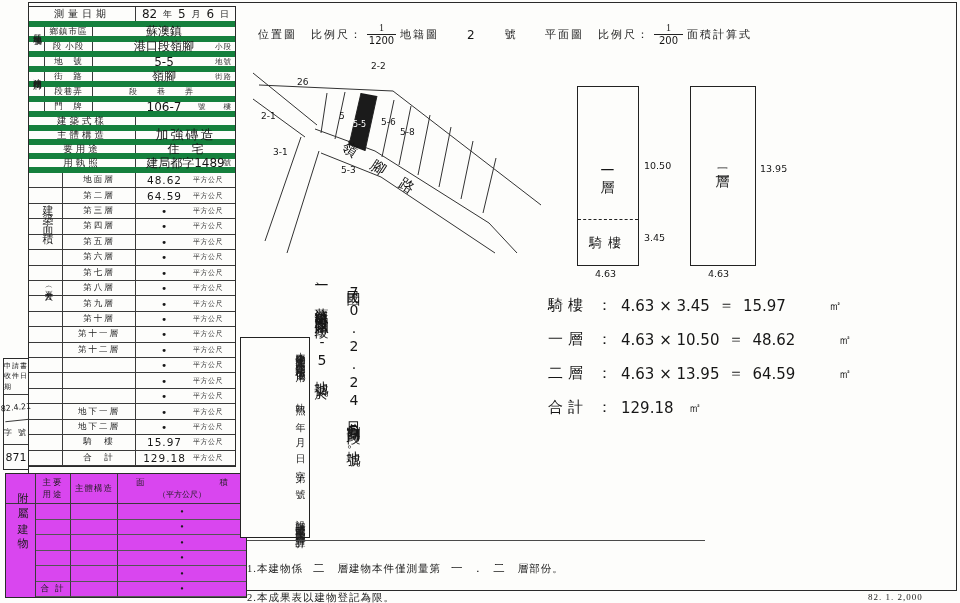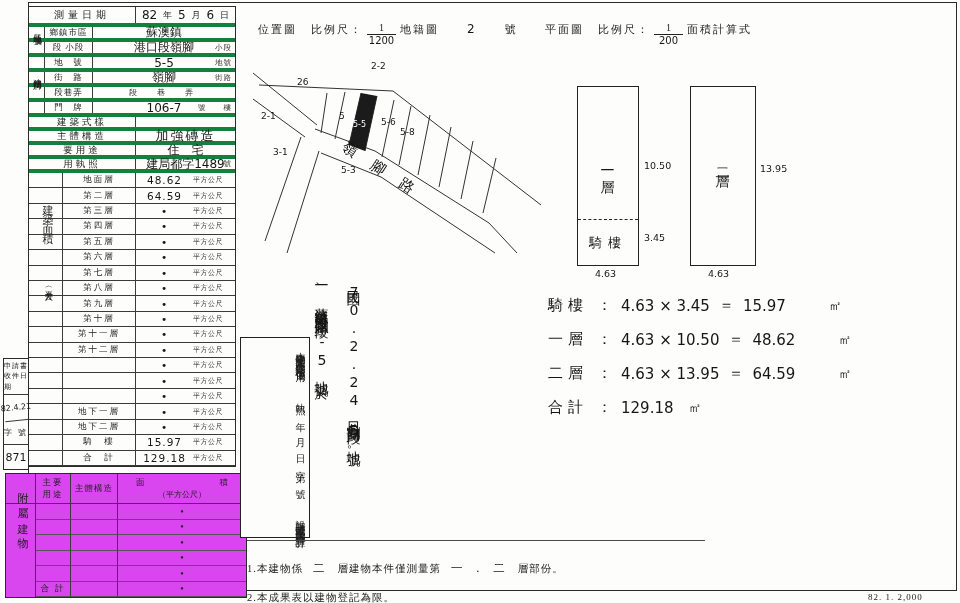--- a/index.html
+++ b/index.html
@@ -5,21 +5,21 @@
   html,body{margin:0;padding:0;background:#e8e8e4;}
   *{box-sizing:border-box;}
   .sheet{position:relative;width:960px;height:603px;background:#fdfdfb;overflow:hidden;
          font-family:"Liberation Serif","DejaVu Serif",serif;color:#1c1c1c;}
   .hand{font-family:"DejaVu Sans","Liberation Sans",sans-serif;color:#161616;}
   .border-main{position:absolute;left:28px;top:2px;width:929px;height:589px;border:1.5px solid #2a2a2a;}
 
   
   .form{position:absolute;left:28px;top:6px;width:208px;height:461px;border:1px solid #2b2b2b;
         display:flex;flex-direction:column;background:#fdfdfb;}
-  .r{display:flex;border-bottom:4px solid #15803d;min-height:0;}
+  .r{display:flex;border-bottom:6px solid #15803d;min-height:0;}
   .r:last-child{border-bottom:none;}
   .c{display:flex;align-items:center;justify-content:center;}
   .c-dlabel{width:107px;border-right:1px solid #3a3a3a;font-size:10px;letter-spacing:4px;}
   .dv{flex:1;display:flex;align-items:center;justify-content:space-evenly;}
   .dv .hv{font-size:12px;}
   .dv .pu{font-size:9px;}
   .c-glabel{width:16px;border-right:1px solid #3a3a3a;}
   .c-slabel{width:48px;border-right:1px solid #3a3a3a;font-size:8.5px;letter-spacing:1px;}
   .c-val{flex:1;position:relative;display:flex;align-items:center;justify-content:center;font-size:12px;}
   .sfx{position:absolute;right:3px;font-size:7.5px;letter-spacing:1px;color:#333;}
@@ -60,21 +60,21 @@
   .a-area .t1{display:flex;justify-content:space-between;padding:0 18px;}
   .a-area .t2{text-align:center;font-size:8px;}
   .arow{flex:1;display:flex;}
   .arow .a-usage,.arow .a-struct{border-bottom:1px solid #555;font-size:8.5px;}
   .arow .a-areacell{flex:1;border-bottom:1px solid #555;display:flex;align-items:center;justify-content:center;font-size:10px;}
   .arow:last-child .a-usage,.arow:last-child .a-struct,.arow:last-child .a-areacell{border-bottom:none;}
   .annex-gl{position:absolute;left:9px;top:10px;writing-mode:vertical-rl;text-orientation:upright;
             font-size:11px;letter-spacing:15px;}
 
   
-  .h-sec{position:absolute;display:flex;font-size:11px;letter-spacing:2px;}
+  .h-sec{position:absolute;display:flex;align-items:center;font-size:11px;letter-spacing:2px;}
   .h-loc{left:258px;top:22px;}
   .h-plan{left:545px;top:22px;}
   .frac{display:inline-flex;flex-direction:column;align-items:center;margin:0 4px;letter-spacing:0;}
   .frac .num{border-bottom:1px solid #222;padding:0 12px;font-size:10px;line-height:1.2;}
   .frac .den{font-size:10px;line-height:1.2;}
   .h-gap{width:14px;}
 
   
   .designbox{position:absolute;left:240px;top:337px;width:70px;height:201px;border:1.8px solid #222;
              padding:6px 4px;writing-mode:vertical-rl;display:flex;justify-content:space-between;

